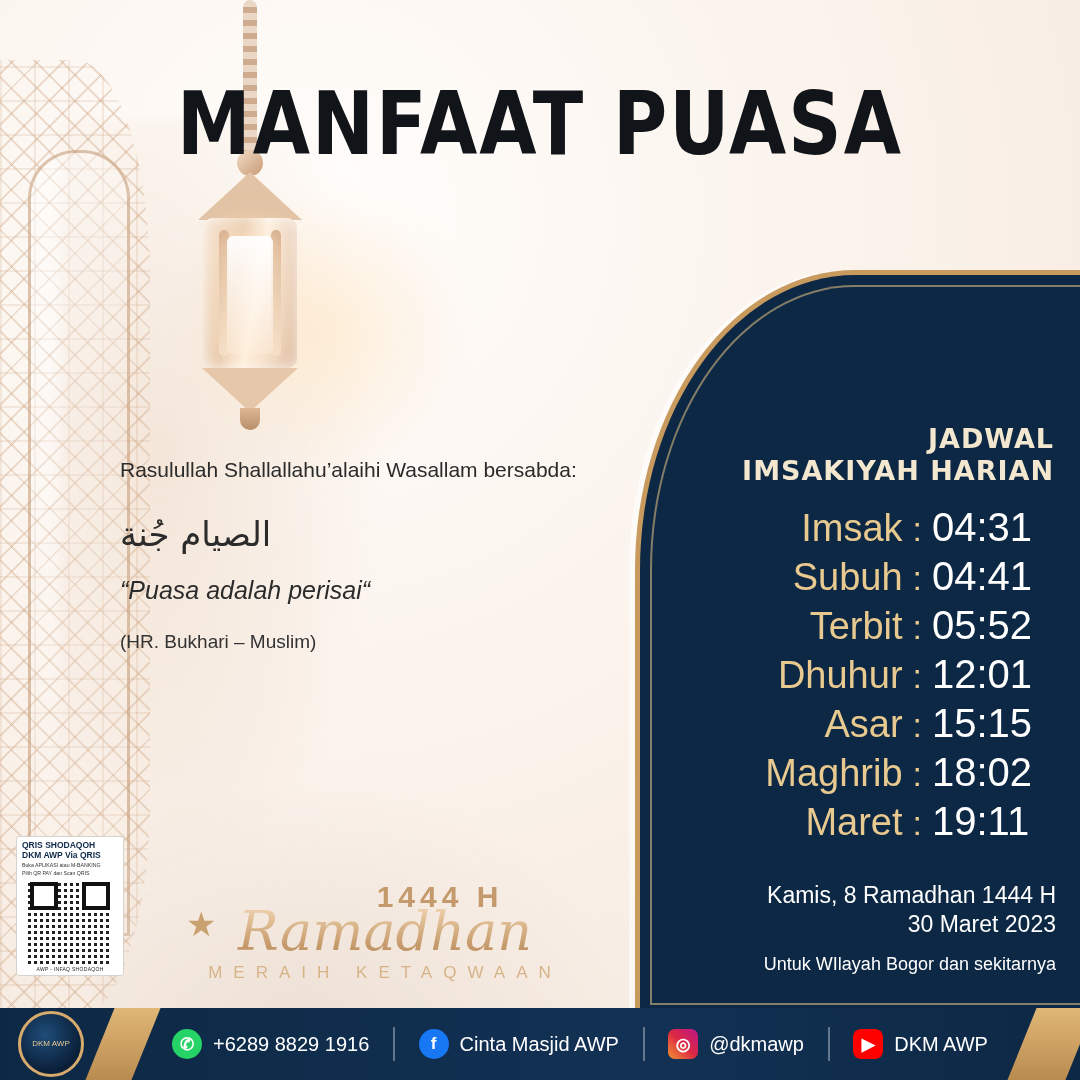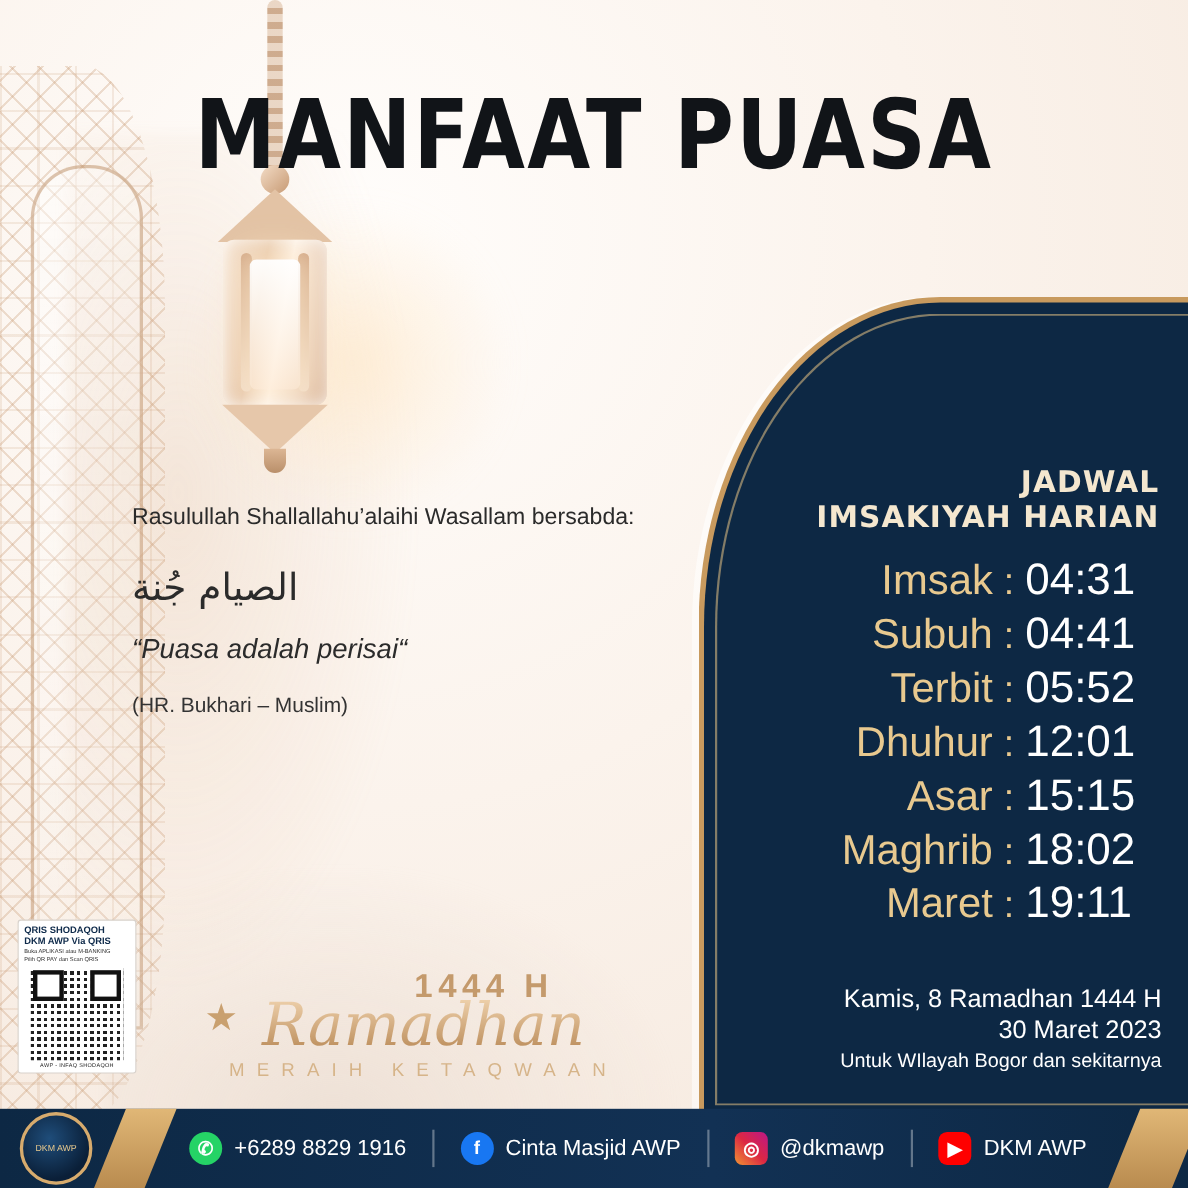--- a/index.html
+++ b/index.html
@@ -192,21 +192,21 @@
     margin-bottom:4px;
   }
   .tname{font-size:38px;color:#e8c98f;}
   .tsep{font-size:34px;color:#e8c98f;}
   .tval{font-size:40px;color:#ffffff;min-width:122px;text-align:left;}
   .panel-foot{
     position:absolute;left:0;right:24px;bottom:40px;text-align:right;color:#ffffff;
   }
   .panel-foot .l1{font-size:23px;}
   .panel-foot .l2{font-size:23px;margin-top:2px;}
-  .panel-foot .l3{font-size:18px;margin-top:4px;}
+  .panel-foot .l3{font-size:18px;margin-top:16px;}
 
   
   .footer{
     position:absolute;left:0;right:0;bottom:0;height:72px;
     background:linear-gradient(90deg,#0d2844 0%,#123154 60%,#0d2844 100%);
     display:flex;align-items:center;
   }
   .footer:before,.footer:after{
     content:"";position:absolute;top:0;bottom:0;width:46px;
     background:linear-gradient(180deg,#e0b776,#b98b4f);

